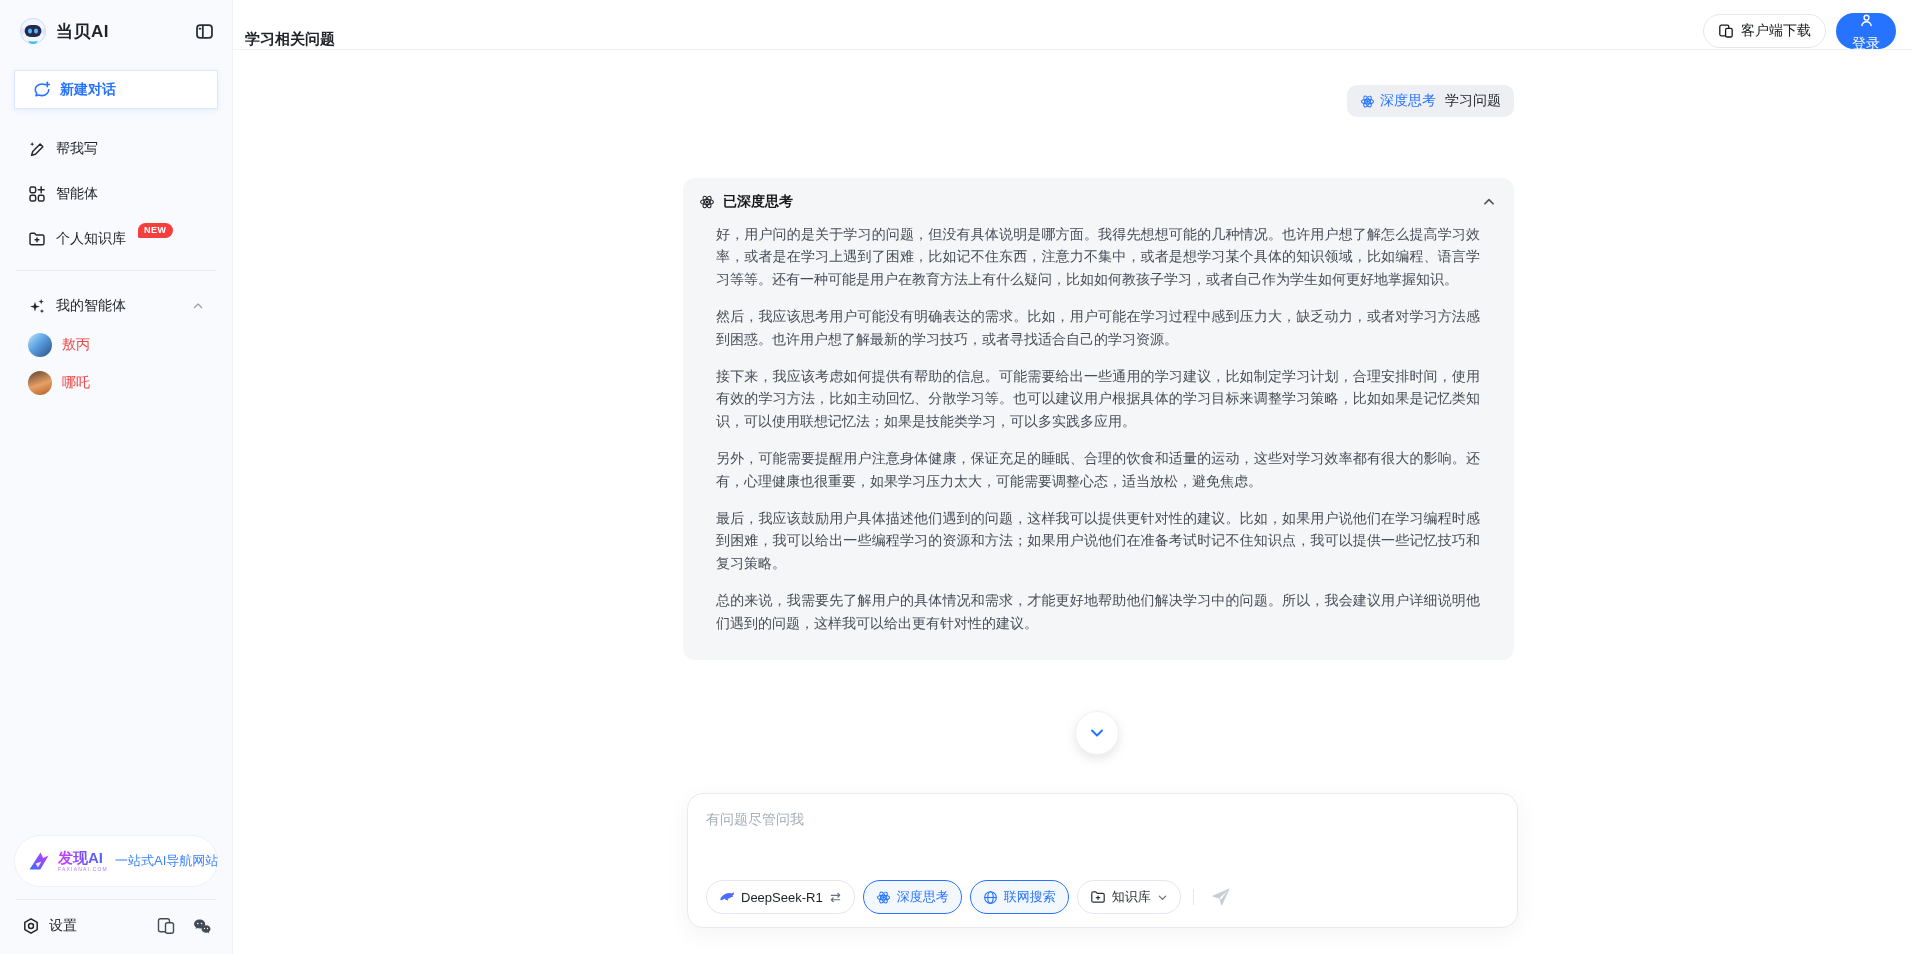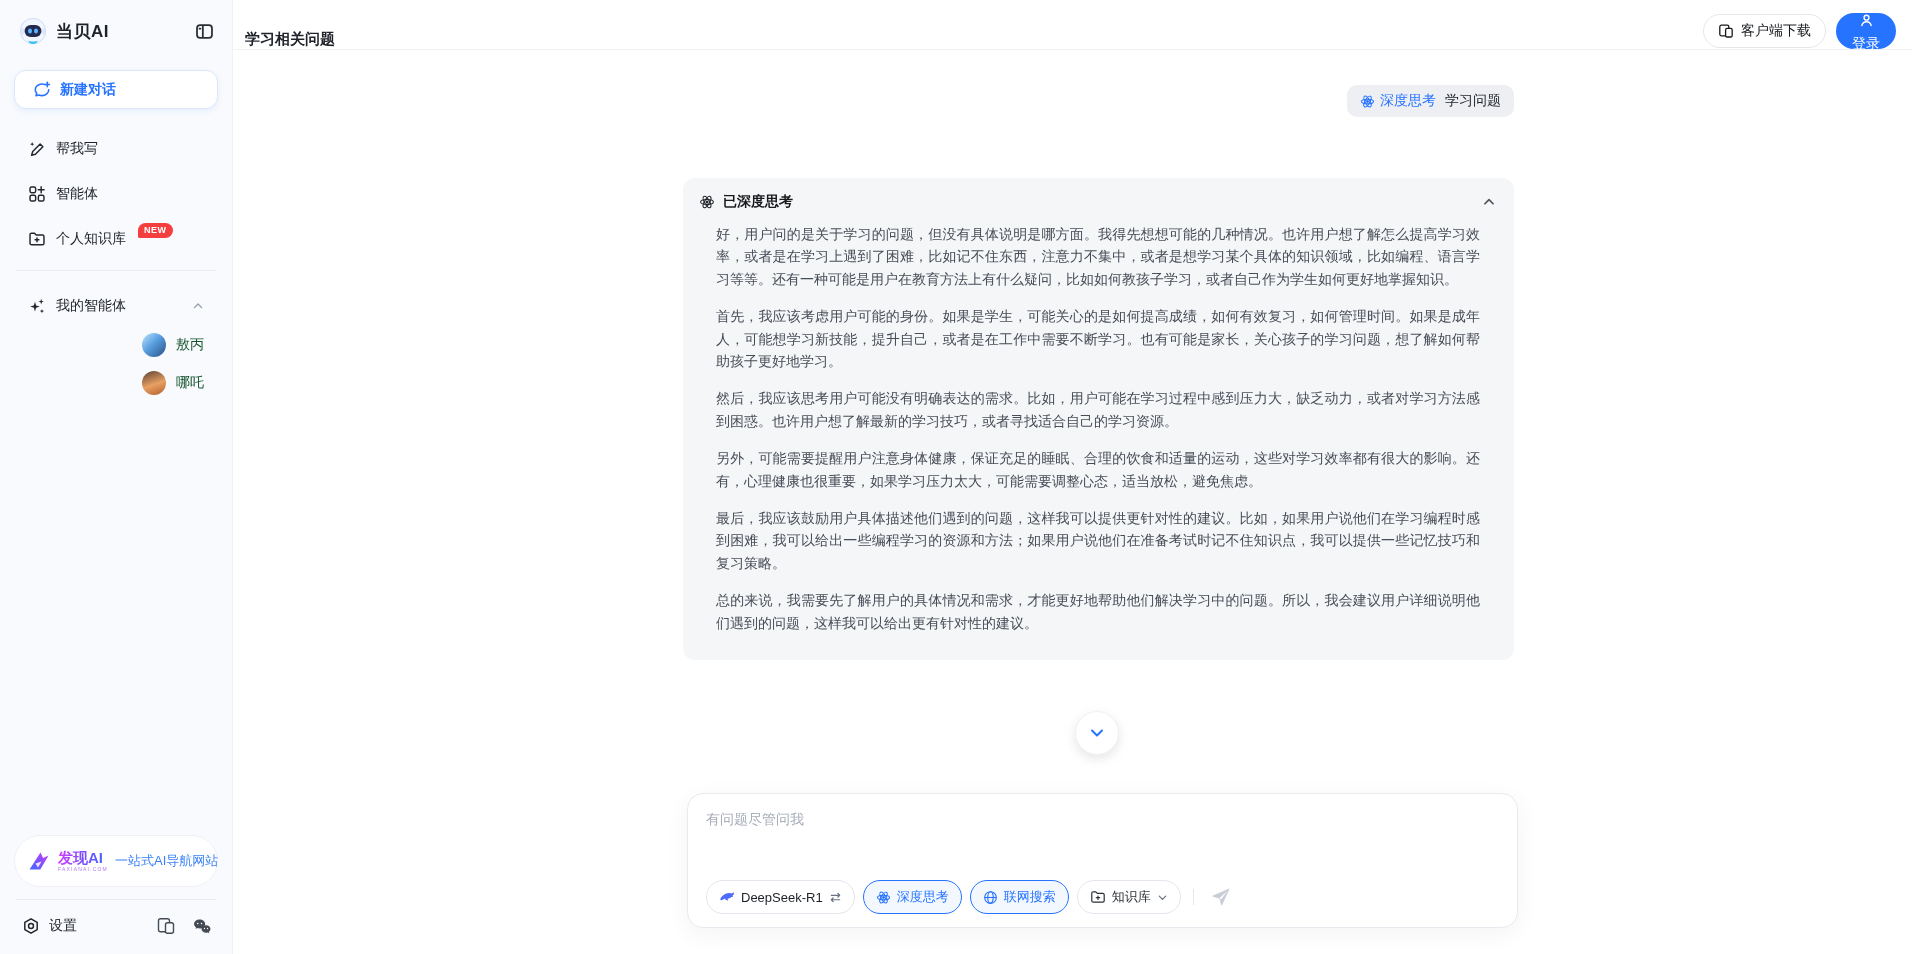--- a/index.html
+++ b/index.html
@@ -7,40 +7,40 @@
     font-family:"Liberation Sans","DejaVu Sans",sans-serif; color:#1f2329; }
   .app { display:flex; width:100%; height:100%; }
 
   
   .sidebar { width:233px; height:100%; background:#f8fafd; border-right:1px solid #eef1f6;
     display:flex; flex-direction:column; padding:14px 14px 12px; position:relative; }
   .logo-row { display:flex; align-items:center; gap:8px; padding:2px 2px 0 4px; }
   .logo-text { font-size:17px; font-weight:700; letter-spacing:.5px; }
   .collapse-btn { margin-left:auto; width:24px; height:24px; display:flex; align-items:center; justify-content:center; cursor:pointer; color:#2a2f36; }
 
-  .new-chat { margin-top:24px; height:39px; width:100%; border:1px solid #dbe6fb; border-radius:12px;
+  .new-chat { margin-top:24px; height:39px; width:100%; border:1px solid #dbe6fb; border-radius:0;
     background:#fff; box-shadow:0 2px 6px rgba(38,115,255,.08); display:flex; align-items:center;
     gap:9px; padding:0 18px; color:var(--accent); font-size:14px; font-weight:600; cursor:pointer; }
 
   .menu { margin-top:14px; }
   .menu-item { height:38px; margin-top:7px; display:flex; align-items:center; gap:10px; padding:0 14px;
     border-radius:10px; font-size:14px; color:#1f2329; cursor:pointer; }
   .menu-item .mi-icon { width:18px; height:18px; color:#23262d; display:flex; }
   .badge-new { background:#f53f3f; color:#fff; font-size:9px; font-weight:700; letter-spacing:.5px;
     padding:2.5px 6px; border-radius:8px 8px 8px 2px; transform:translateY(-9px); margin-left:2px; }
 
   .side-divider { height:1px; background:#e9edf3; margin:12px 2px; }
 
   .section-row { height:38px; margin-top:4px; display:flex; align-items:center; gap:10px; padding:0 14px;
     font-size:14px; color:#1f2329; cursor:pointer; }
   .section-row .mi-icon { width:18px; height:18px; color:#23262d; display:flex; }
   .section-row .chev { margin-left:auto; color:#9aa1ad; display:flex; }
 
   .agent-row { height:36px; margin-top:2px; display:flex; align-items:center; gap:10px; padding:0 14px;
-    font-size:14px; color:#14532d; border-radius:10px; cursor:pointer;justify-content:flex-end; }
+    font-size:14px; color:#ef4444; border-radius:10px; cursor:pointer; }
   .avatar { width:24px; height:24px; border-radius:50%; flex:none; }
   .avatar-aobing { background:linear-gradient(135deg,#bfe6ff 0%,#5a9fe0 45%,#274f86 100%); }
   .avatar-nezha  { background:linear-gradient(160deg,#5a4034 0%,#e8a063 55%,#b05c2a 100%); }
 
   .side-bottom { margin-top:auto; }
   .promo-card { height:52px; background:#fff; border:1px solid #eef1f6; border-radius:26px;
     display:flex; align-items:center; gap:7px; padding:0 10px 0 12px; cursor:pointer; }
   .brand-stack { display:flex; flex-direction:column; line-height:1; }
   .brand-name { font-size:15px; font-weight:800; background:linear-gradient(90deg,#d23cff,#7a4dff,#3f6bff);
     -webkit-background-clip:text; background-clip:text; color:transparent; }
@@ -315,22 +315,22 @@
             </span>
             <span>已深度思考</span>
             <span class="chev">
               <svg width="14" height="14" viewBox="0 0 12 12" fill="none" stroke="currentColor" stroke-width="1.5" stroke-linecap="round" stroke-linejoin="round">
                   <path d="M2.5 7.5L6 4l3.5 3.5"></path>
                 </svg>
             </span>
           </div>
           <div class="think-body">
             <p>好，用户问的是关于学习的问题，但没有具体说明是哪方面。我得先想想可能的几种情况。也许用户想了解怎么提高学习效率，或者是在学习上遇到了困难，比如记不住东西，注意力不集中，或者是想学习某个具体的知识领域，比如编程、语言学习等等。还有一种可能是用户在教育方法上有什么疑问，比如如何教孩子学习，或者自己作为学生如何更好地掌握知识。</p>
-            <p>首先，我应该考虑用户可能的身份。如果是学生，可能关心的是如何提高成绩，如何有效复习，如何管理时间。如果是成年人，可能想学习新技能，提升自己，或者是在工作中需要不断学习。也有可能是家长，关心孩子的学习问题，想了解如何帮助孩子更好地学习。</p>
             <p>然后，我应该思考用户可能没有明确表达的需求。比如，用户可能在学习过程中感到压力大，缺乏动力，或者对学习方法感到困惑。也许用户想了解最新的学习技巧，或者寻找适合自己的学习资源。</p>
+            <p>接下来，我应该考虑如何提供有帮助的信息。可能需要给出一些通用的学习建议，比如制定学习计划，合理安排时间，使用有效的学习方法，比如主动回忆、分散学习等。也可以建议用户根据具体的学习目标来调整学习策略，比如如果是记忆类知识，可以使用联想记忆法；如果是技能类学习，可以多实践多应用。</p>
             <p>另外，可能需要提醒用户注意身体健康，保证充足的睡眠、合理的饮食和适量的运动，这些对学习效率都有很大的影响。还有，心理健康也很重要，如果学习压力太大，可能需要调整心态，适当放松，避免焦虑。</p>
             <p>最后，我应该鼓励用户具体描述他们遇到的问题，这样我可以提供更针对性的建议。比如，如果用户说他们在学习编程时感到困难，我可以给出一些编程学习的资源和方法；如果用户说他们在准备考试时记不住知识点，我可以提供一些记忆技巧和复习策略。</p>
             <p>总的来说，我需要先了解用户的具体情况和需求，才能更好地帮助他们解决学习中的问题。所以，我会建议用户详细说明他们遇到的问题，这样我可以给出更有针对性的建议。</p>
           </div>
         </div>
       </div>
 
       <button class="scroll-down">
         <svg width="20" height="20" viewBox="0 0 20 20" fill="none" stroke="currentColor" stroke-width="2" stroke-linecap="round" stroke-linejoin="round">
             <path d="M5 7.5l5 5 5-5"></path>

